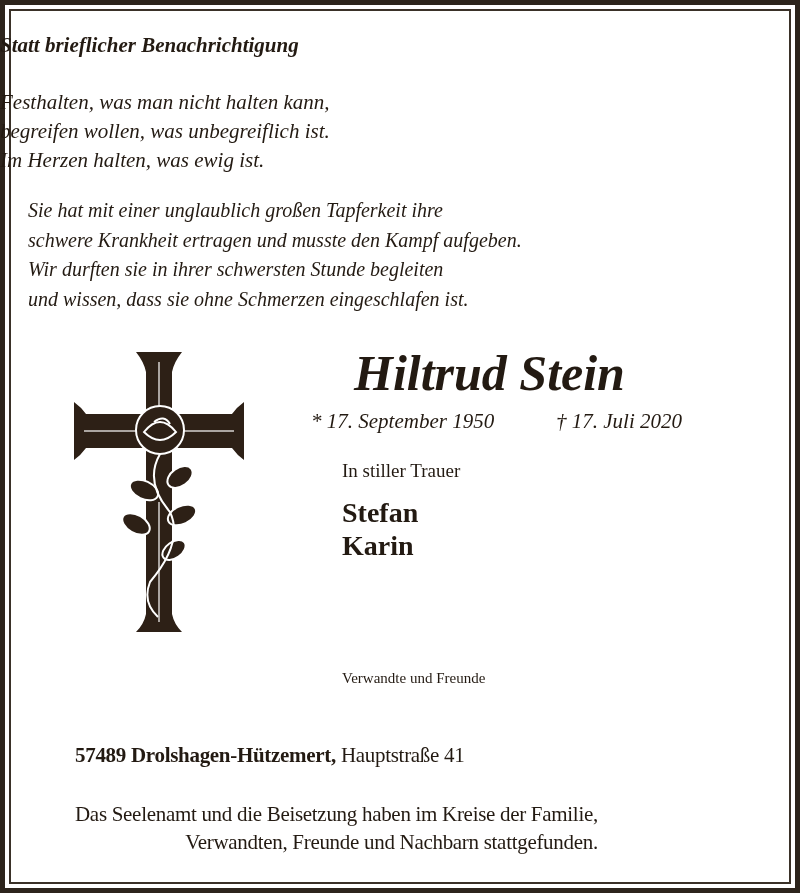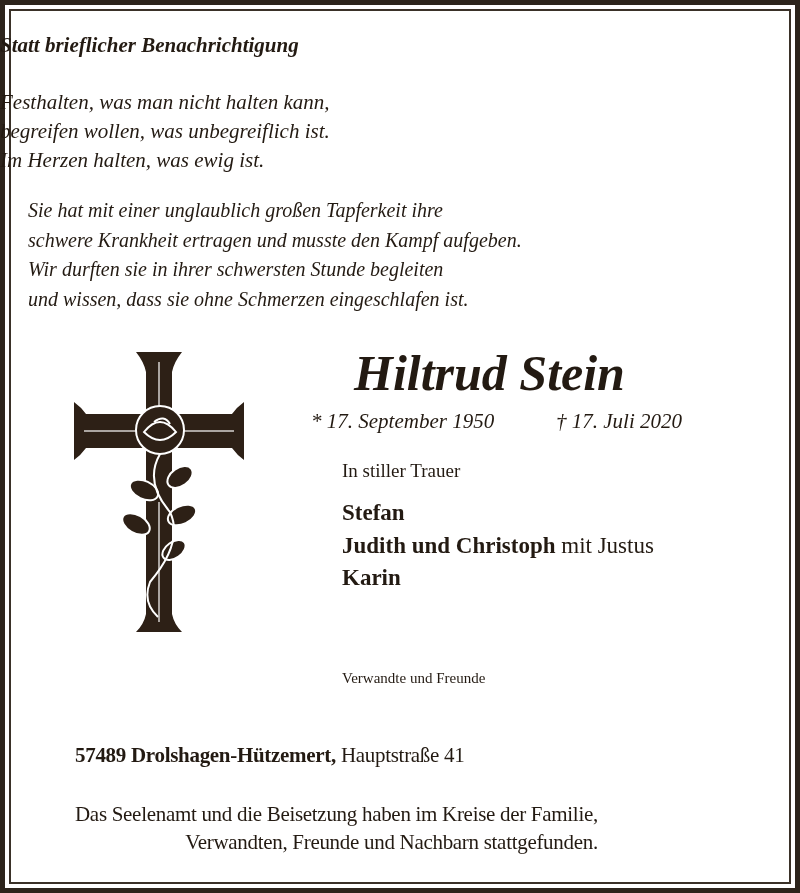--- a/index.html
+++ b/index.html
@@ -57,23 +57,22 @@
   </g>
 </svg>
 
 <div class="abs serif it b" style="left:354px;top:343px;font-size:50px;line-height:60px;">Hiltrud Stein</div>
 
 <div class="abs serif it" style="left:311px;top:409px;font-size:21px;">* 17. September 1950</div>
 <div class="abs serif it" style="left:556px;top:409px;font-size:21px;">† 17. Juli 2020</div>
 
 <div class="abs serif" style="left:342px;top:460px;font-size:19px;">In stiller Trauer</div>
 
-<div class="abs serif" style="left:342px;top:497px;font-size:23px;line-height:32.5px;">
+<div class="abs serif" style="left:342px;top:497px;font-size:28px;line-height:32.5px;">
   <div><span class="b">Stefan</span><span></span></div>
-  <div><span class="b">Judith und Christoph</span><span> mit Justus</span></div>
   <div><span class="b">Karin</span><span></span></div>
 </div>
 
 <div class="abs serif" style="left:342px;top:670px;font-size:15px;">Verwandte und Freunde</div>
 
 <div class="abs serif" style="left:75px;top:743px;font-size:21px;letter-spacing:-0.3px;">
   <span class="b">57489 Drolshagen-Hützemert,</span><span> Hauptstraße 41</span>
 </div>
 
 <div class="abs serif" style="left:75px;top:800px;font-size:21px;line-height:28px;letter-spacing:-0.3px;text-align:right;">

